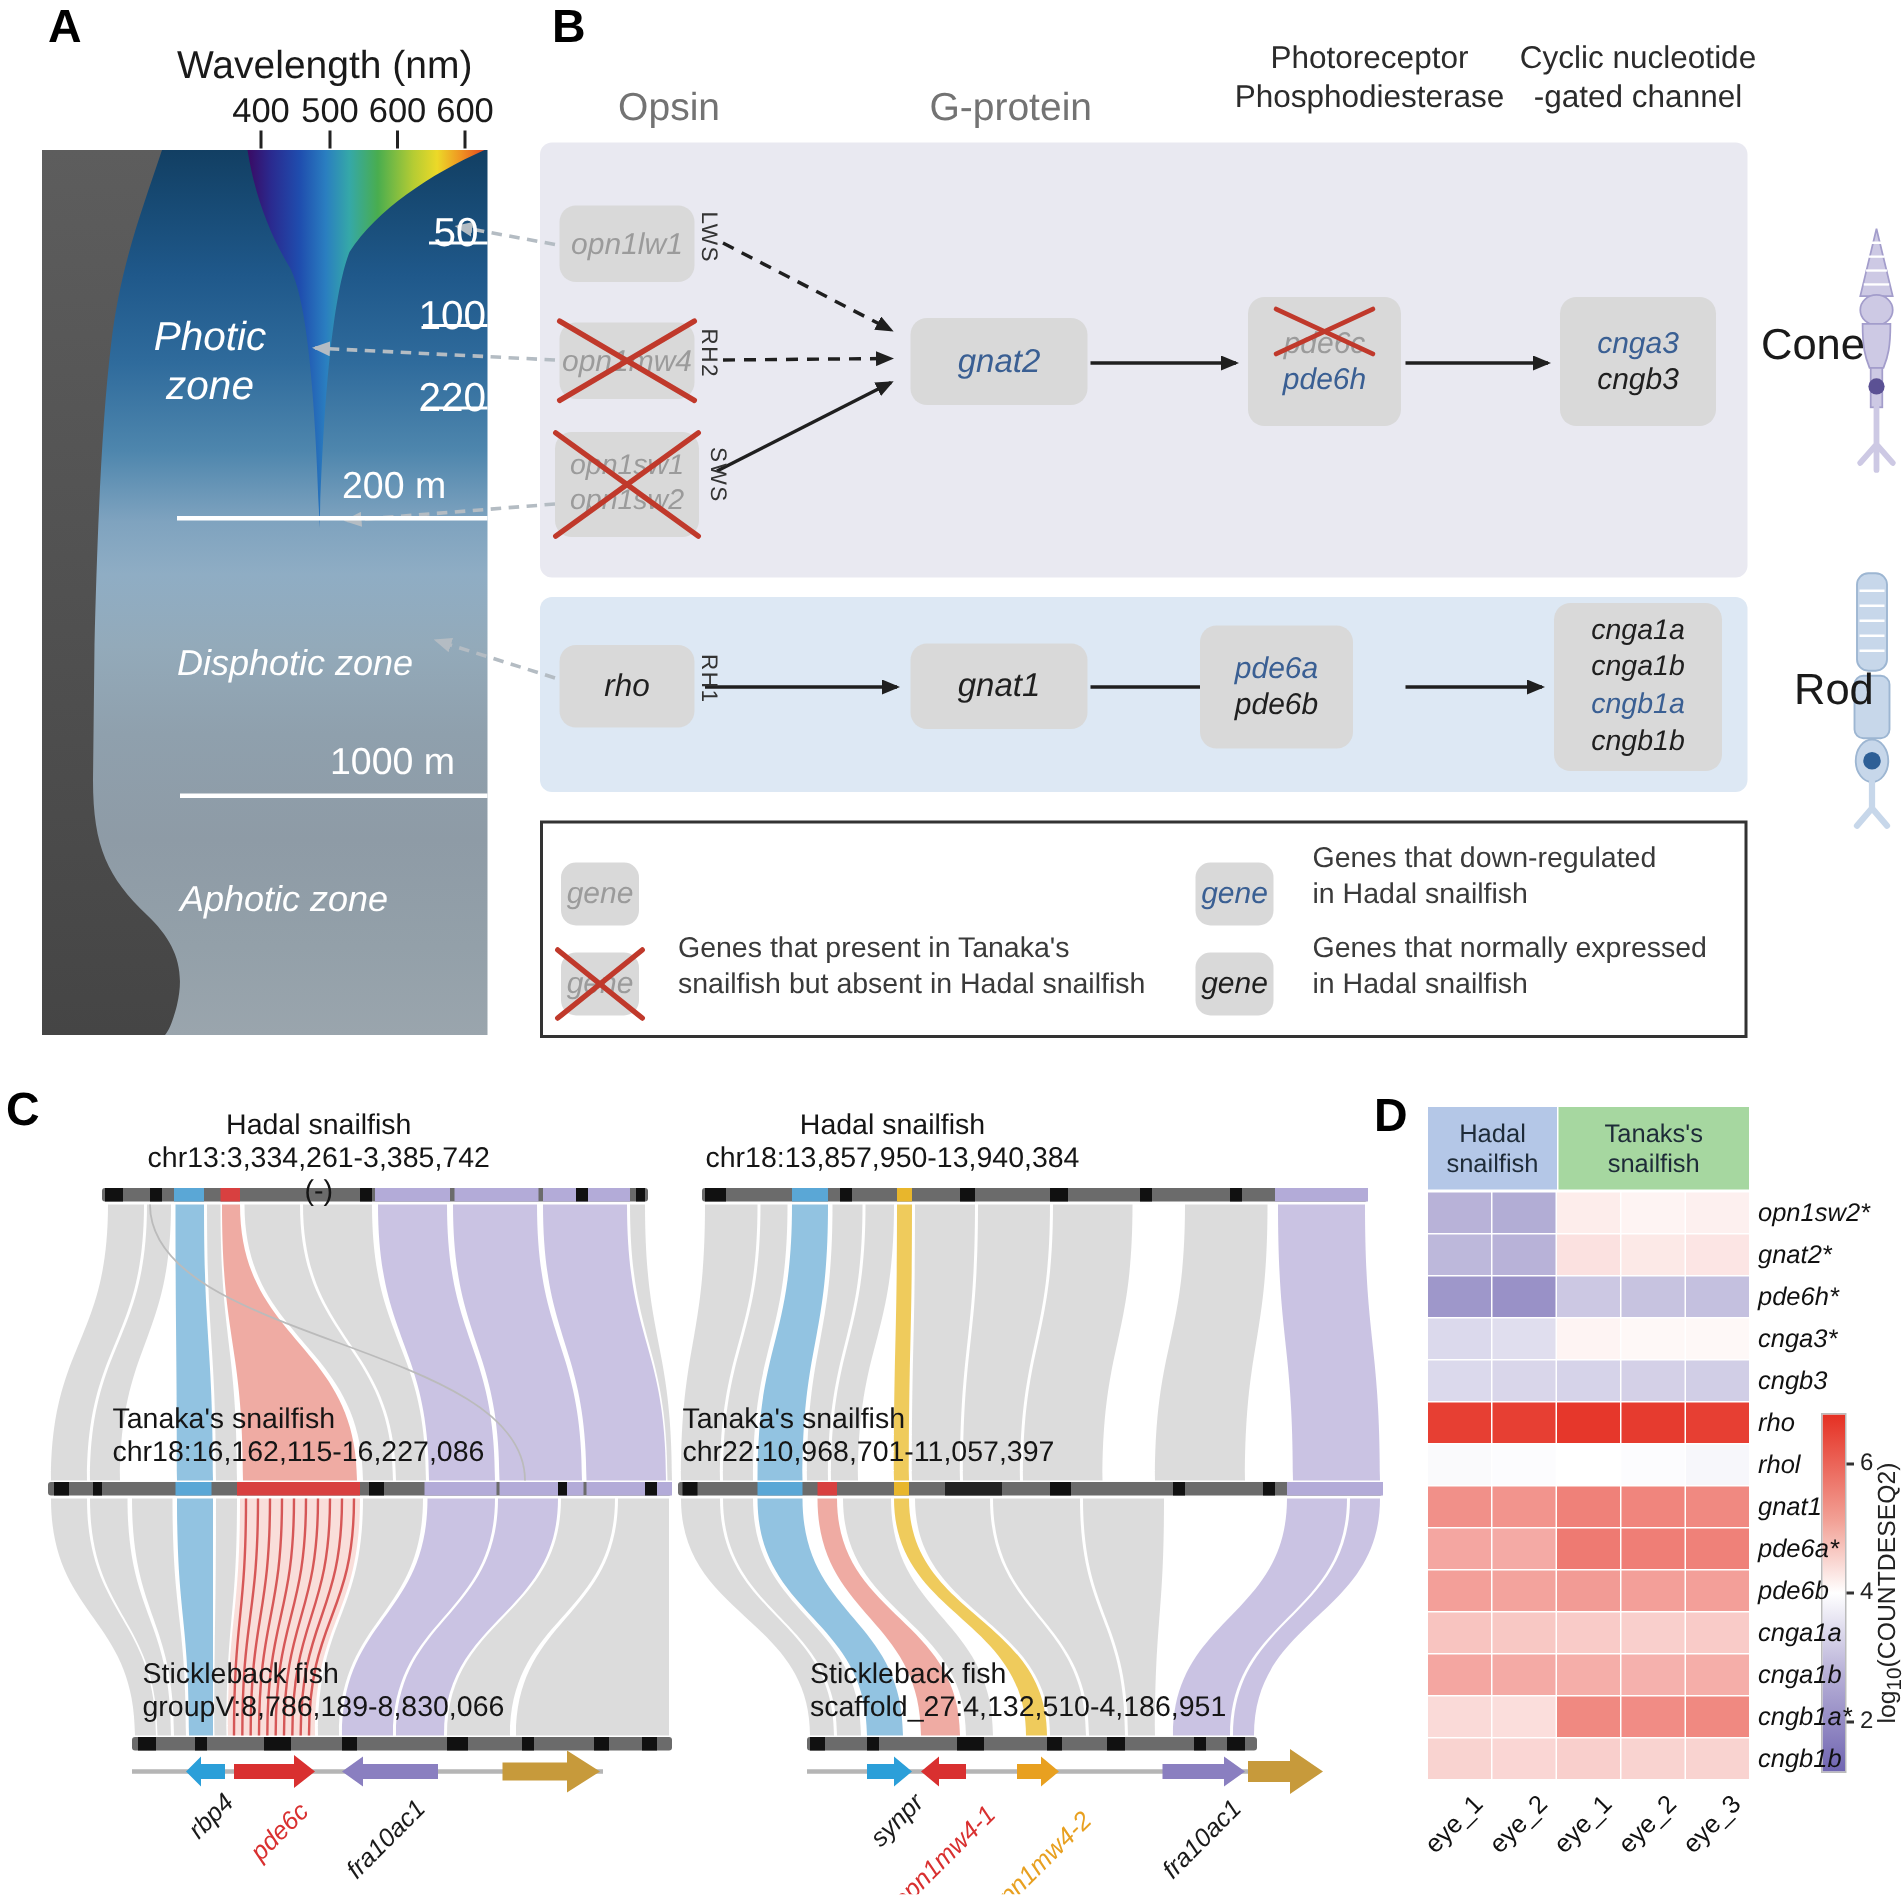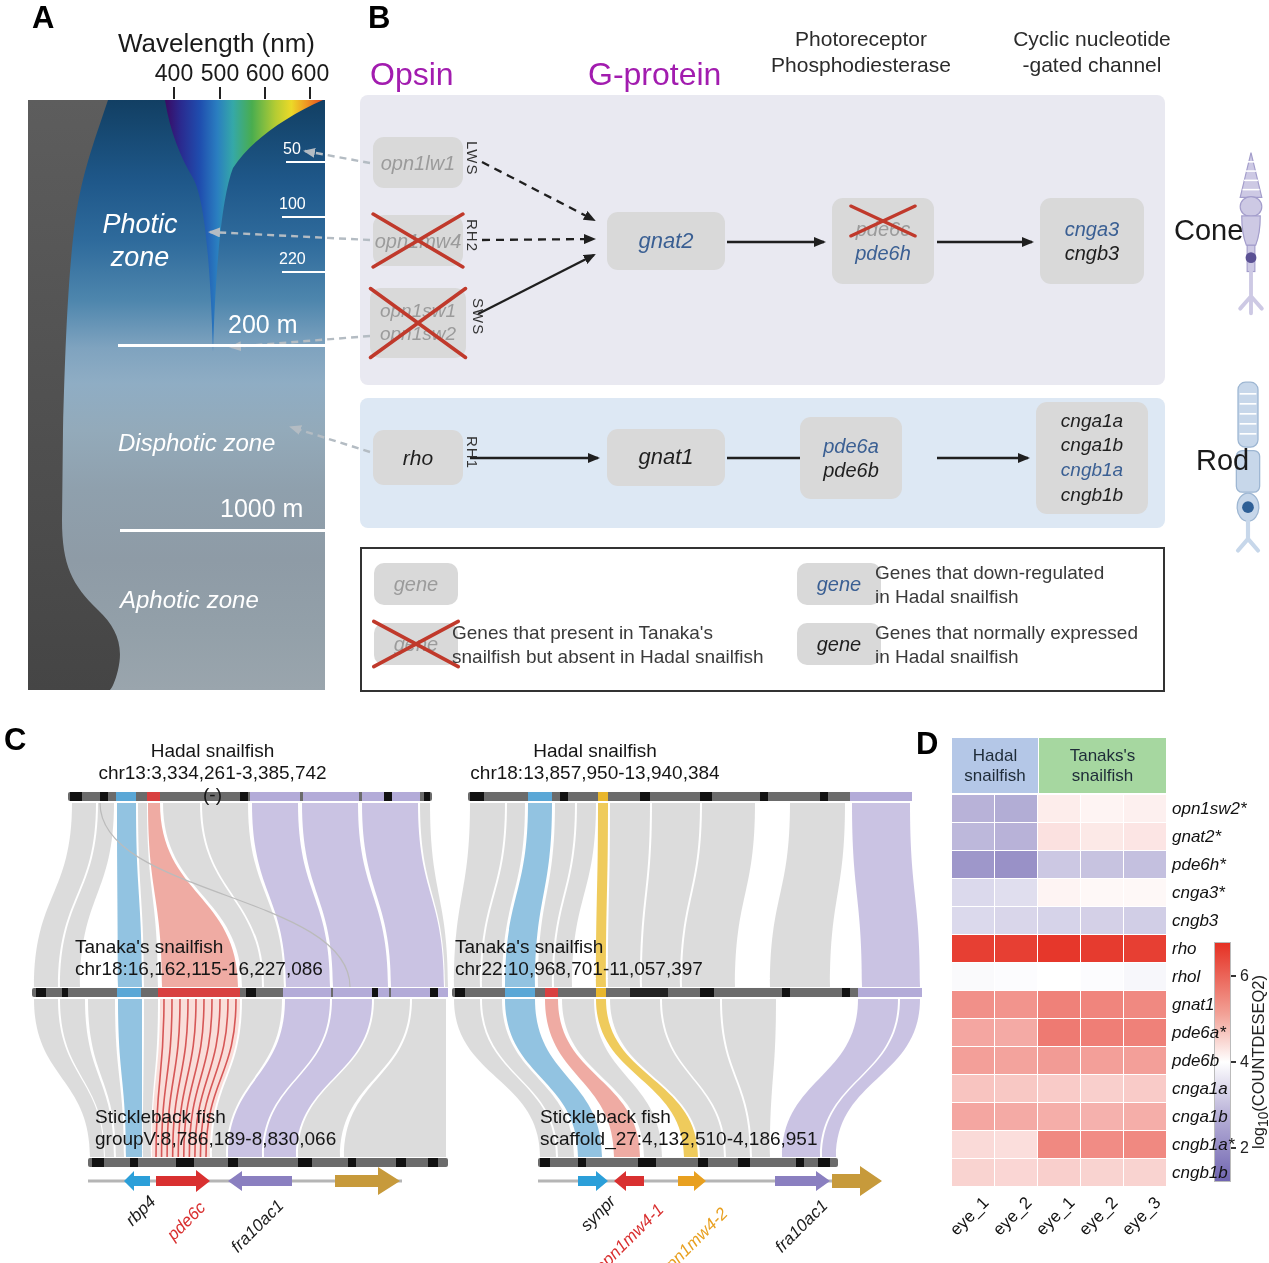--- a/index.html
+++ b/index.html
@@ -3,38 +3,38 @@
 <meta charset="utf-8">
 <style>
   * { margin:0; padding:0; box-sizing:border-box; }
   body { font-family:"Liberation Sans", sans-serif; background:#fff; }
   #fig { position:relative; width:1269px; height:1263px; background:#fff; overflow:hidden; }
   .abs { position:absolute; }
   .panel-label { position:absolute; font-size:31px; font-weight:bold; color:#000; z-index:20; }
   .pre { white-space:pre-line; }
   .wl-tick { position:absolute; width:44px; text-align:center; font-size:23px; color:#1a1a1a; z-index:10; }
   .tickmark { position:absolute; width:2px; height:12px; background:#222; z-index:10; }
-  .depth-num { position:absolute; color:#fff; font-size:16px; text-align:left; z-index:10; }
+  .depth-num { position:absolute; color:#fff; font-size:27px; text-align:right; z-index:10; }
   .depth-line { position:absolute; background:#fff; z-index:10; }
   .zone-label { position:absolute; color:#fff; z-index:10;font-style:italic; }
-  .colhead { position:absolute; text-align:left; font-size:32px; color:#a21caf; z-index:10; }
+  .colhead { position:absolute; text-align:right; font-size:26px; color:#737373; z-index:10; }
   .colhead2 { position:absolute; text-align:center; font-size:21px; line-height:26px; color:#2b2b2b; z-index:10; white-space:pre-line; }
   .gene-box { position:absolute; background:#d9d9d9; border-radius:11px; display:flex; flex-direction:column;
               align-items:center; justify-content:center; font-style:italic; font-size:20px; color:#1f1f1f;
               z-index:10; line-height:1.2; text-align:center; }
   .c-blue { color:#3a5f93; }
   .c-absent { color:#9b9b9b; }
   .vlabel { position:absolute; writing-mode:vertical-rl; text-orientation:mixed; font-size:15px; color:#333; z-index:10; letter-spacing:1px; }
   .redx { position:absolute; left:-6px; top:-6px; width:calc(100% + 12px); height:calc(100% + 12px); overflow:visible; pointer-events:none; z-index:11; }
   .redx line { stroke:#c0392b; stroke-width:3.6px; vector-effect:non-scaling-stroke; stroke-linecap:round; }
   .redx-word { position:absolute; overflow:visible; pointer-events:none; z-index:11; }
   .redx-word line { stroke:#c0392b; stroke-width:3.2px; vector-effect:non-scaling-stroke; stroke-linecap:round; }
   .cell-type-label { position:absolute; font-size:29px; color:#1a1a1a; z-index:10; }
-  .legend-pill { position:absolute; width:84px; height:42px; background:#d9d9d9; border-radius:10px; display:flex;
-                 align-items:center; justify-content:center; font-style:italic; font-size:20px; z-index:10; }
+  .legend-pill { position:absolute; width:52px; height:42px; background:#d9d9d9; border-radius:10px; display:flex;
+                 align-items:center; justify-content:center; font-style:italic; font-size:20px; z-index:10;margin-top:12px; }
   .legend-text { position:absolute; font-size:19px; color:#3a3a3a; line-height:24px; z-index:10; white-space:pre-line; }
   .syn-title { position:absolute; font-size:19px; color:#151515; z-index:10; }
   .gene-rot-label { position:absolute; width:130px; text-align:right; font-style:italic; font-size:17px;
                     transform:rotate(-45deg); transform-origin:100% 0; z-index:10; }
   .hm-grid { position:absolute; left:952px; top:795px; display:grid; grid-template-columns:repeat(5,42px);
              grid-auto-rows:27px; gap:1px; background:#fff; z-index:10; }
   .hm-cell { width:42px; height:27px; }
   .hm-rowlabel { position:absolute; left:1172px; font-style:italic; font-size:17px; color:#111; z-index:10; }
   .hm-collabel { position:absolute; width:70px; text-align:right; font-size:17px; color:#111;
                  transform:rotate(-45deg); transform-origin:100% 0; z-index:10; }
@@ -99,21 +99,21 @@
 
   <div class="zone-label pre" style="left:80px;top:208px;width:120px;text-align:center;font-size:27px;line-height:33px">Photic
 zone</div>
   <div class="zone-label" style="left:118px;top:429px;font-size:24px">Disphotic zone</div>
   <div class="zone-label" style="left:120px;top:586px;font-size:24px">Aphotic zone</div>
 
   <div class="panel-label" style="left:368px;top:0px">B</div>
 
   <div class="colhead" style="left:370px;top:56px;width:110px">Opsin</div>
   <div class="colhead" style="left:588px;top:56px;width:140px">G-protein</div>
-  <div class="colhead2" style="left:761px;top:26px;width:200px">Photoreceptor
+  <div class="colhead2" style="left:813px;top:26px;width:200px">Photoreceptor
 Phosphodiesterase</div>
   <div class="colhead2" style="left:992px;top:26px;width:200px">Cyclic nucleotide
 -gated channel</div>
 
   <div class="abs" style="left:360px;top:95px;width:805px;height:290px;background:#e9e9f1;border-radius:8px;z-index:0"></div>
   <div class="abs" style="left:360px;top:398px;width:805px;height:130px;background:#dde8f4;border-radius:8px;z-index:0"></div>
 
   <div class="gene-box" style="left:373px;top:137px;width:90px;height:51px">
     <span class="c-absent">opn1lw1</span>
   </div>

